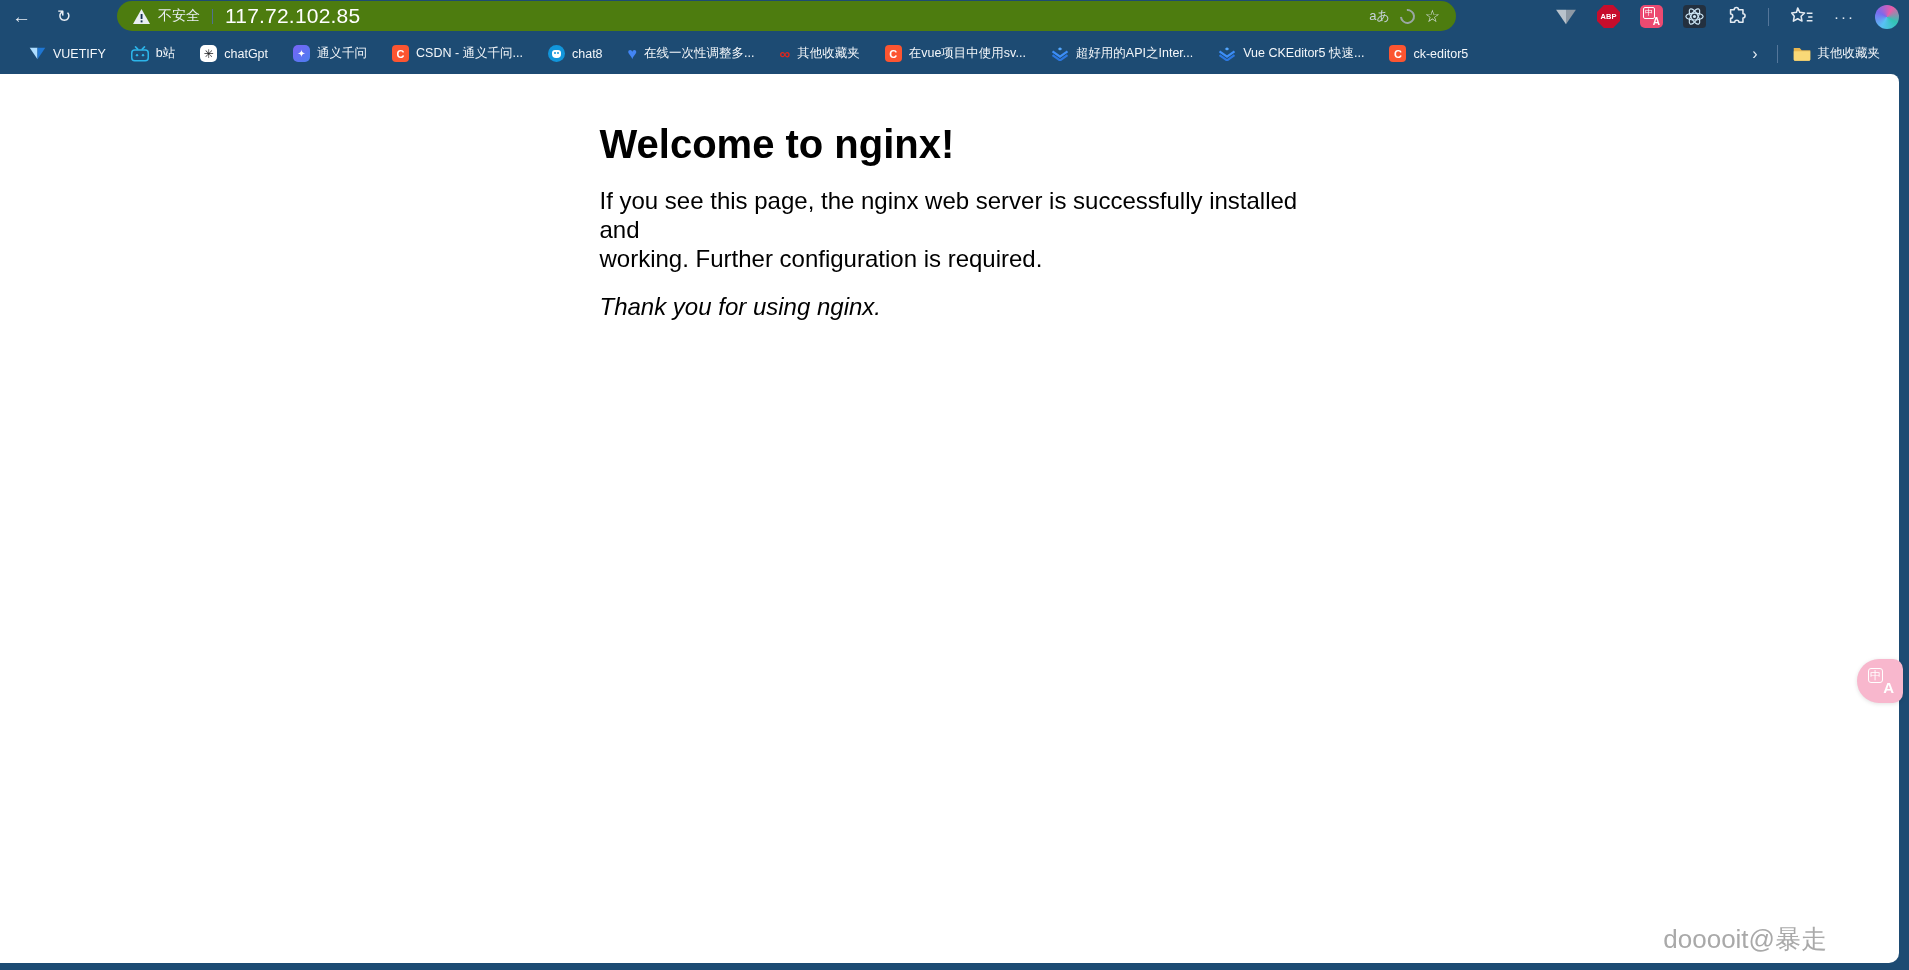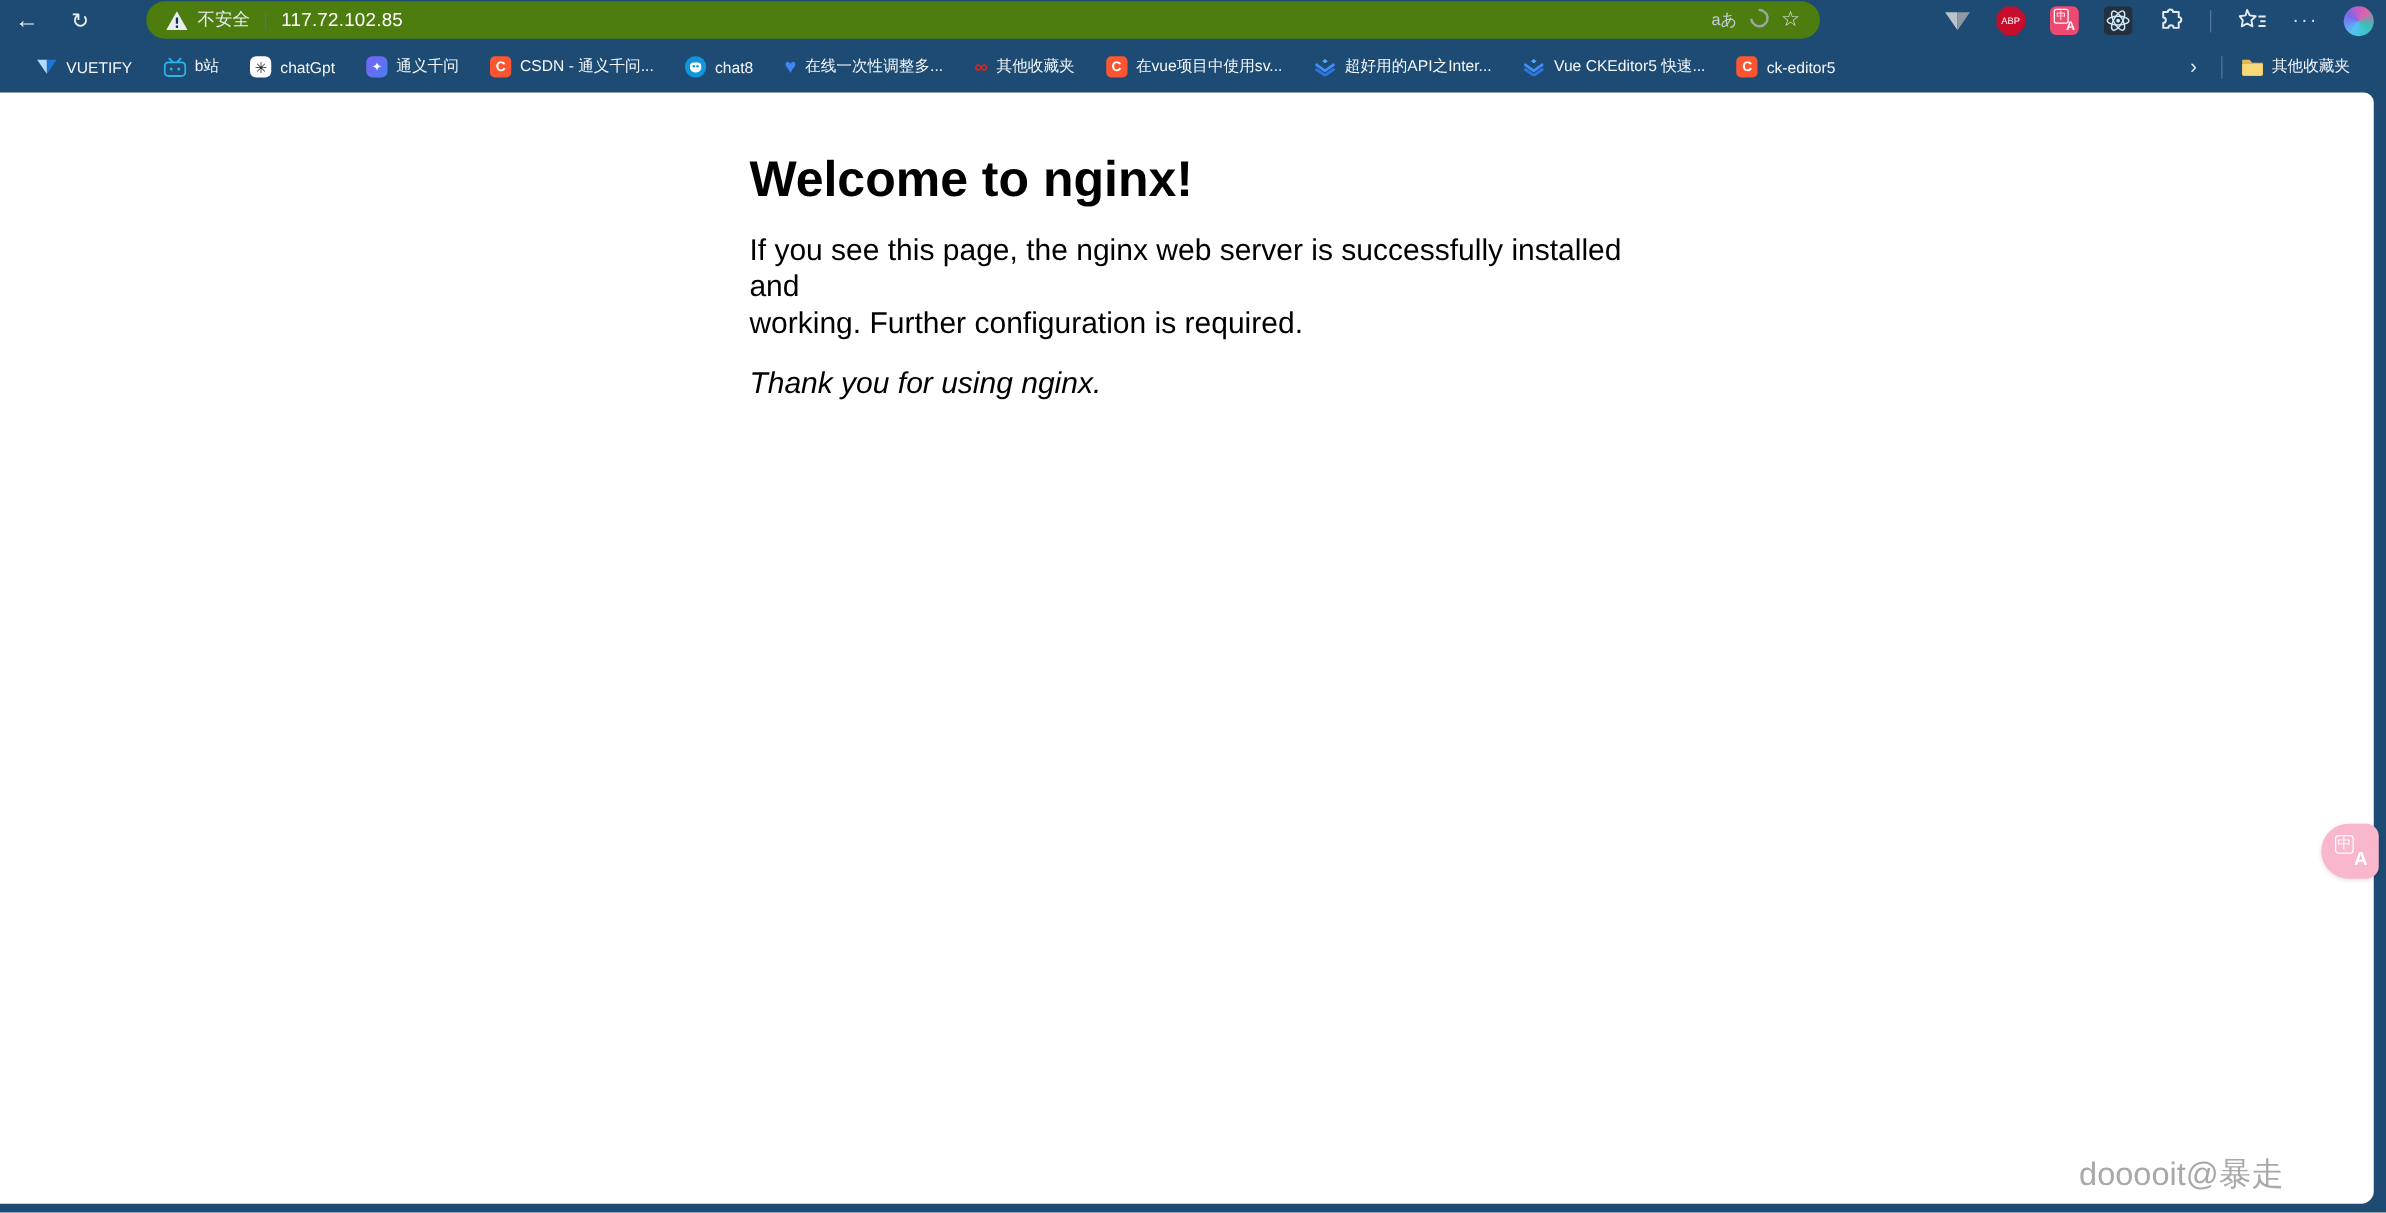--- a/index.html
+++ b/index.html
@@ -19,34 +19,34 @@
   .nav-refresh { left:57px; font-size:17px; }
 
   .address-pill {
     position:absolute; left:117px; top:1px; width:1339px; height:30px;
     background:#4d7c0f; border-radius:15px;
     display:flex; align-items:center; padding:0 16px;
   }
   .warn-svg { flex:0 0 auto; display:block; }
   .sec-label { margin-left:8px; font-size:14px; color:#e9eef3; white-space:nowrap; }
   .pill-sep { width:1px; height:15px; background:#51718f; margin:0 12px; }
-  .url-text { font-size:15px; color:#ffffff; letter-spacing:.2px; white-space:nowrap; }
-  .pill-right { margin-left:auto; display:flex; gap:10px; }
+  .url-text { font-size:21px; color:#ffffff; letter-spacing:.2px; white-space:nowrap; }
+  .pill-right { margin-left:auto; display:flex; align-items:center; gap:10px; }
   .tr-page { font-size:13px; color:#c7d2dc; cursor:pointer; }
   .edge-swirl { width:15px; height:15px; border-radius:50%;
     border:2.6px solid #9aa7a3; border-left-color:transparent;
     transform:rotate(40deg); cursor:pointer; }
   .fav-star { font-size:17px; color:#dfe6ec; cursor:pointer; line-height:1; }
 
   .ext-group { position:absolute; right:10px; top:0; height:33px;
     display:flex; align-items:center; gap:20px; }
   .ext-ico { display:flex; align-items:center; justify-content:center; cursor:pointer; }
   .abp-ico { width:23px; height:23px; background:#c70d2c; color:#fff;
     clip-path:polygon(30% 0,70% 0,100% 30%,100% 70%,70% 100%,30% 100%,0 70%,0 30%);
-    font-size:7.5px; font-weight:normal; display:flex; align-items:center; justify-content:center; }
+    font-size:7.5px; font-weight:bold; display:flex; align-items:center; justify-content:center; }
   .trx-ico { position:relative; width:23px; height:23px; background:#ec4a71; border-radius:5px; }
   .trx-zh { position:absolute; top:2px; left:3px; color:#fff; font-size:8px; line-height:1;
     border:1px solid #fff; border-radius:2px; padding:1px; }
   .trx-a  { position:absolute; bottom:1px; right:3px; color:#fff; font-size:10px; font-weight:bold; }
   .tb-sep { width:1px; height:18px; background:#54769a; }
   .dots-ico { color:#e4ebf2; font-size:15px; letter-spacing:2px; cursor:pointer; }
   .copilot-ico { width:24px; height:24px; border-radius:50%;
     background:conic-gradient(from 210deg,#58c1f5,#7b68ee,#e85da8,#31c4b4,#58c1f5); cursor:pointer; }
 
   

